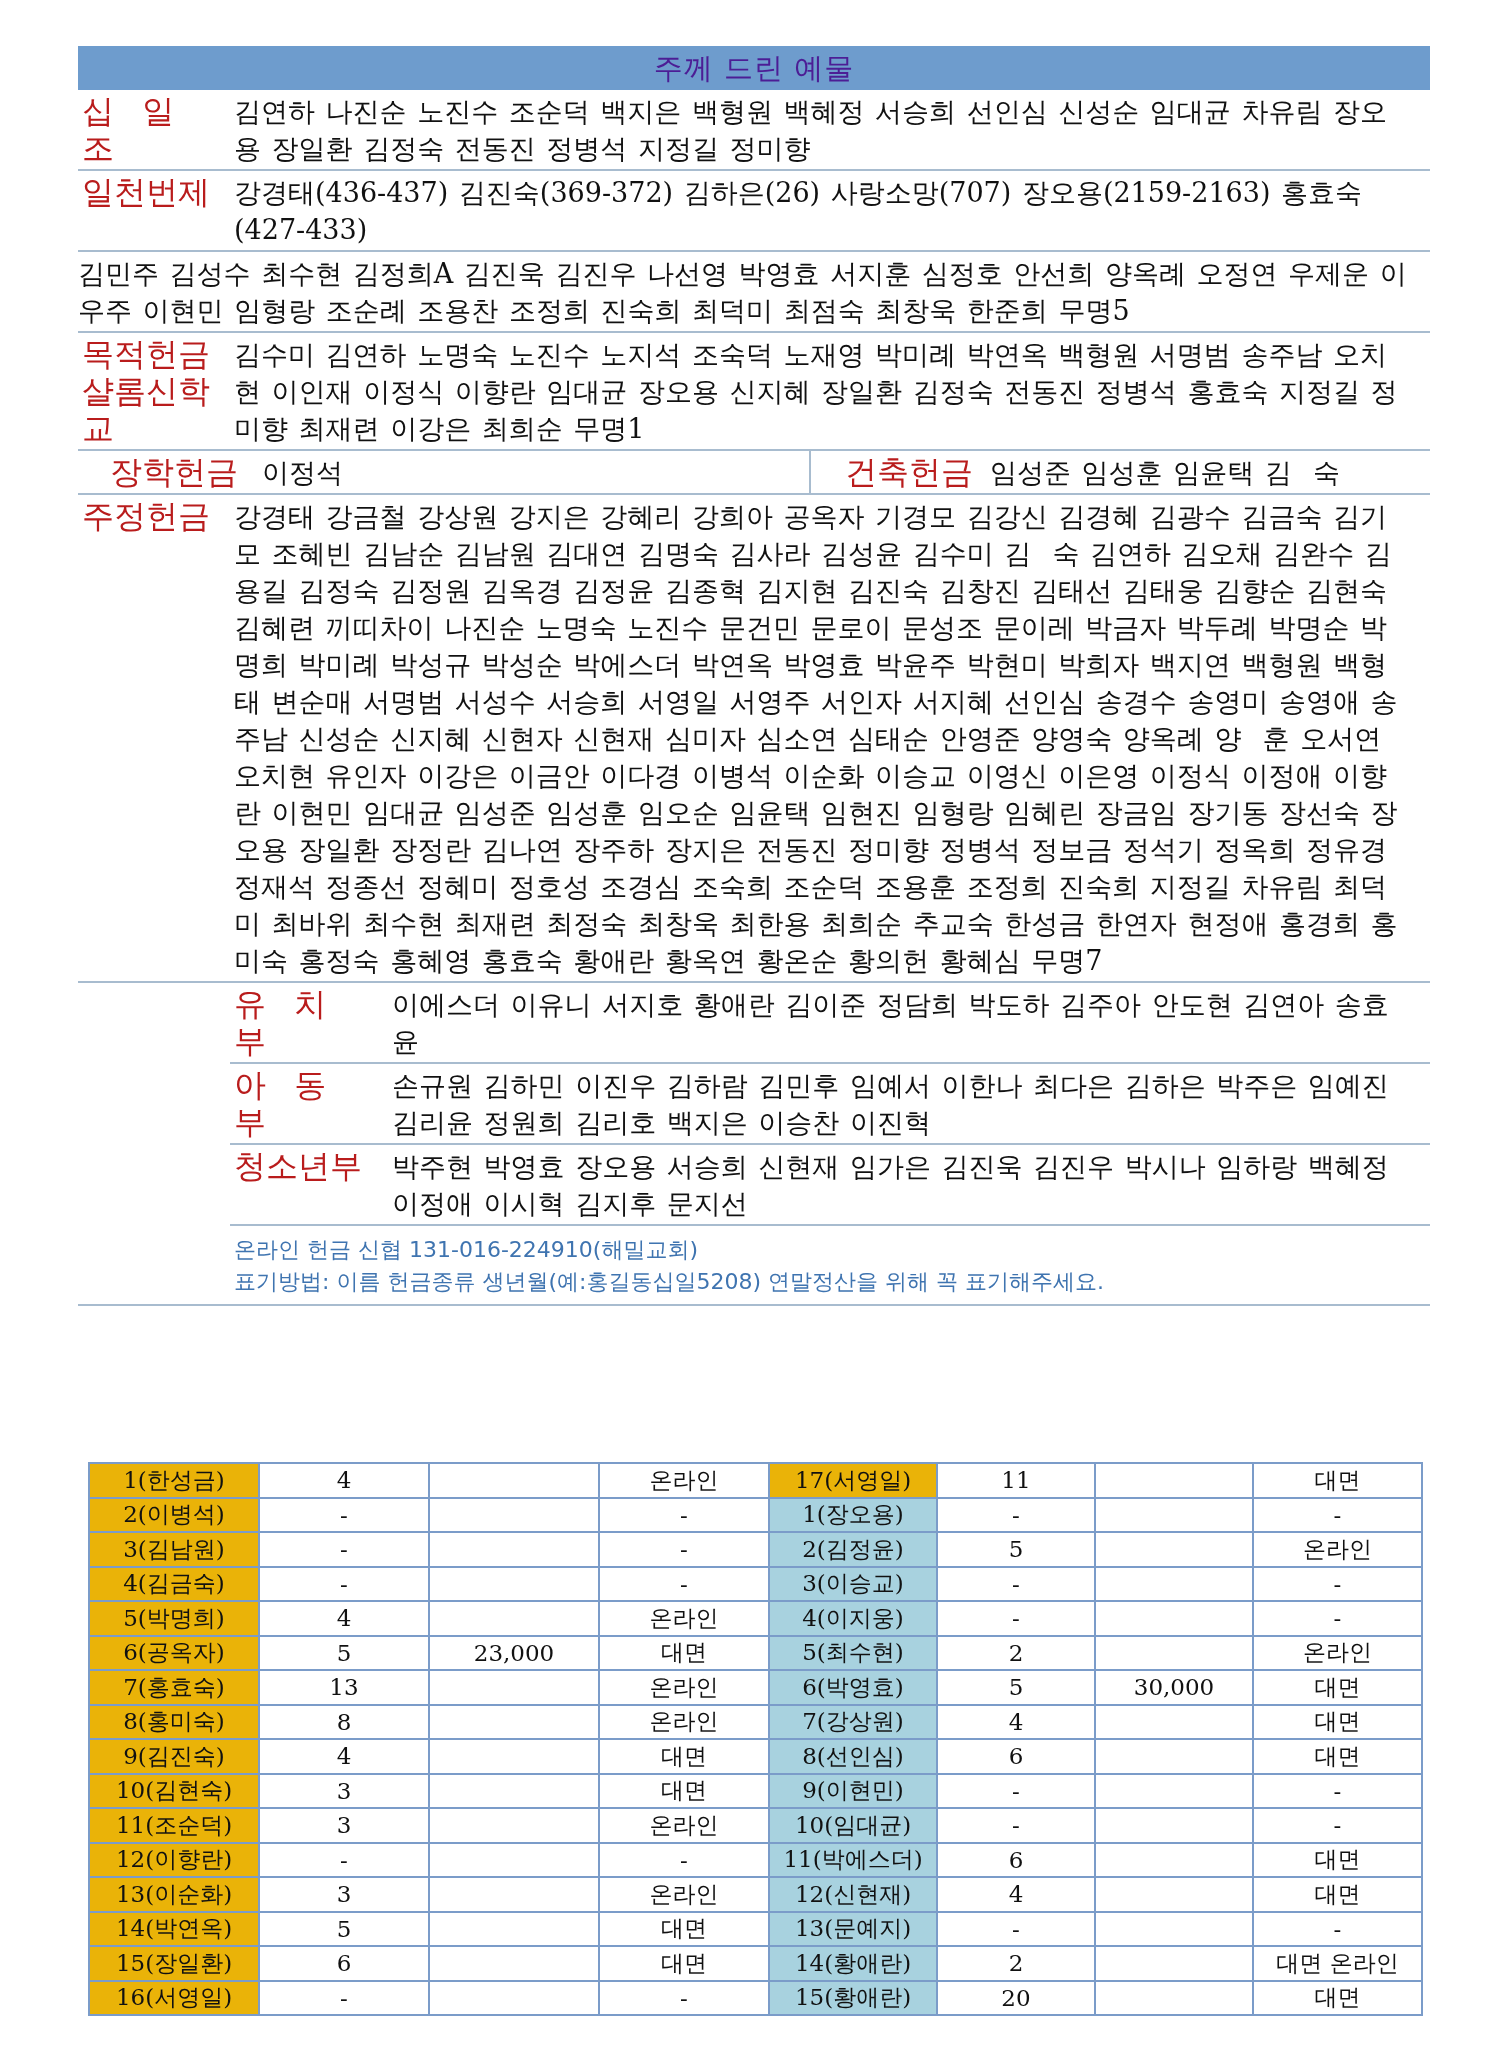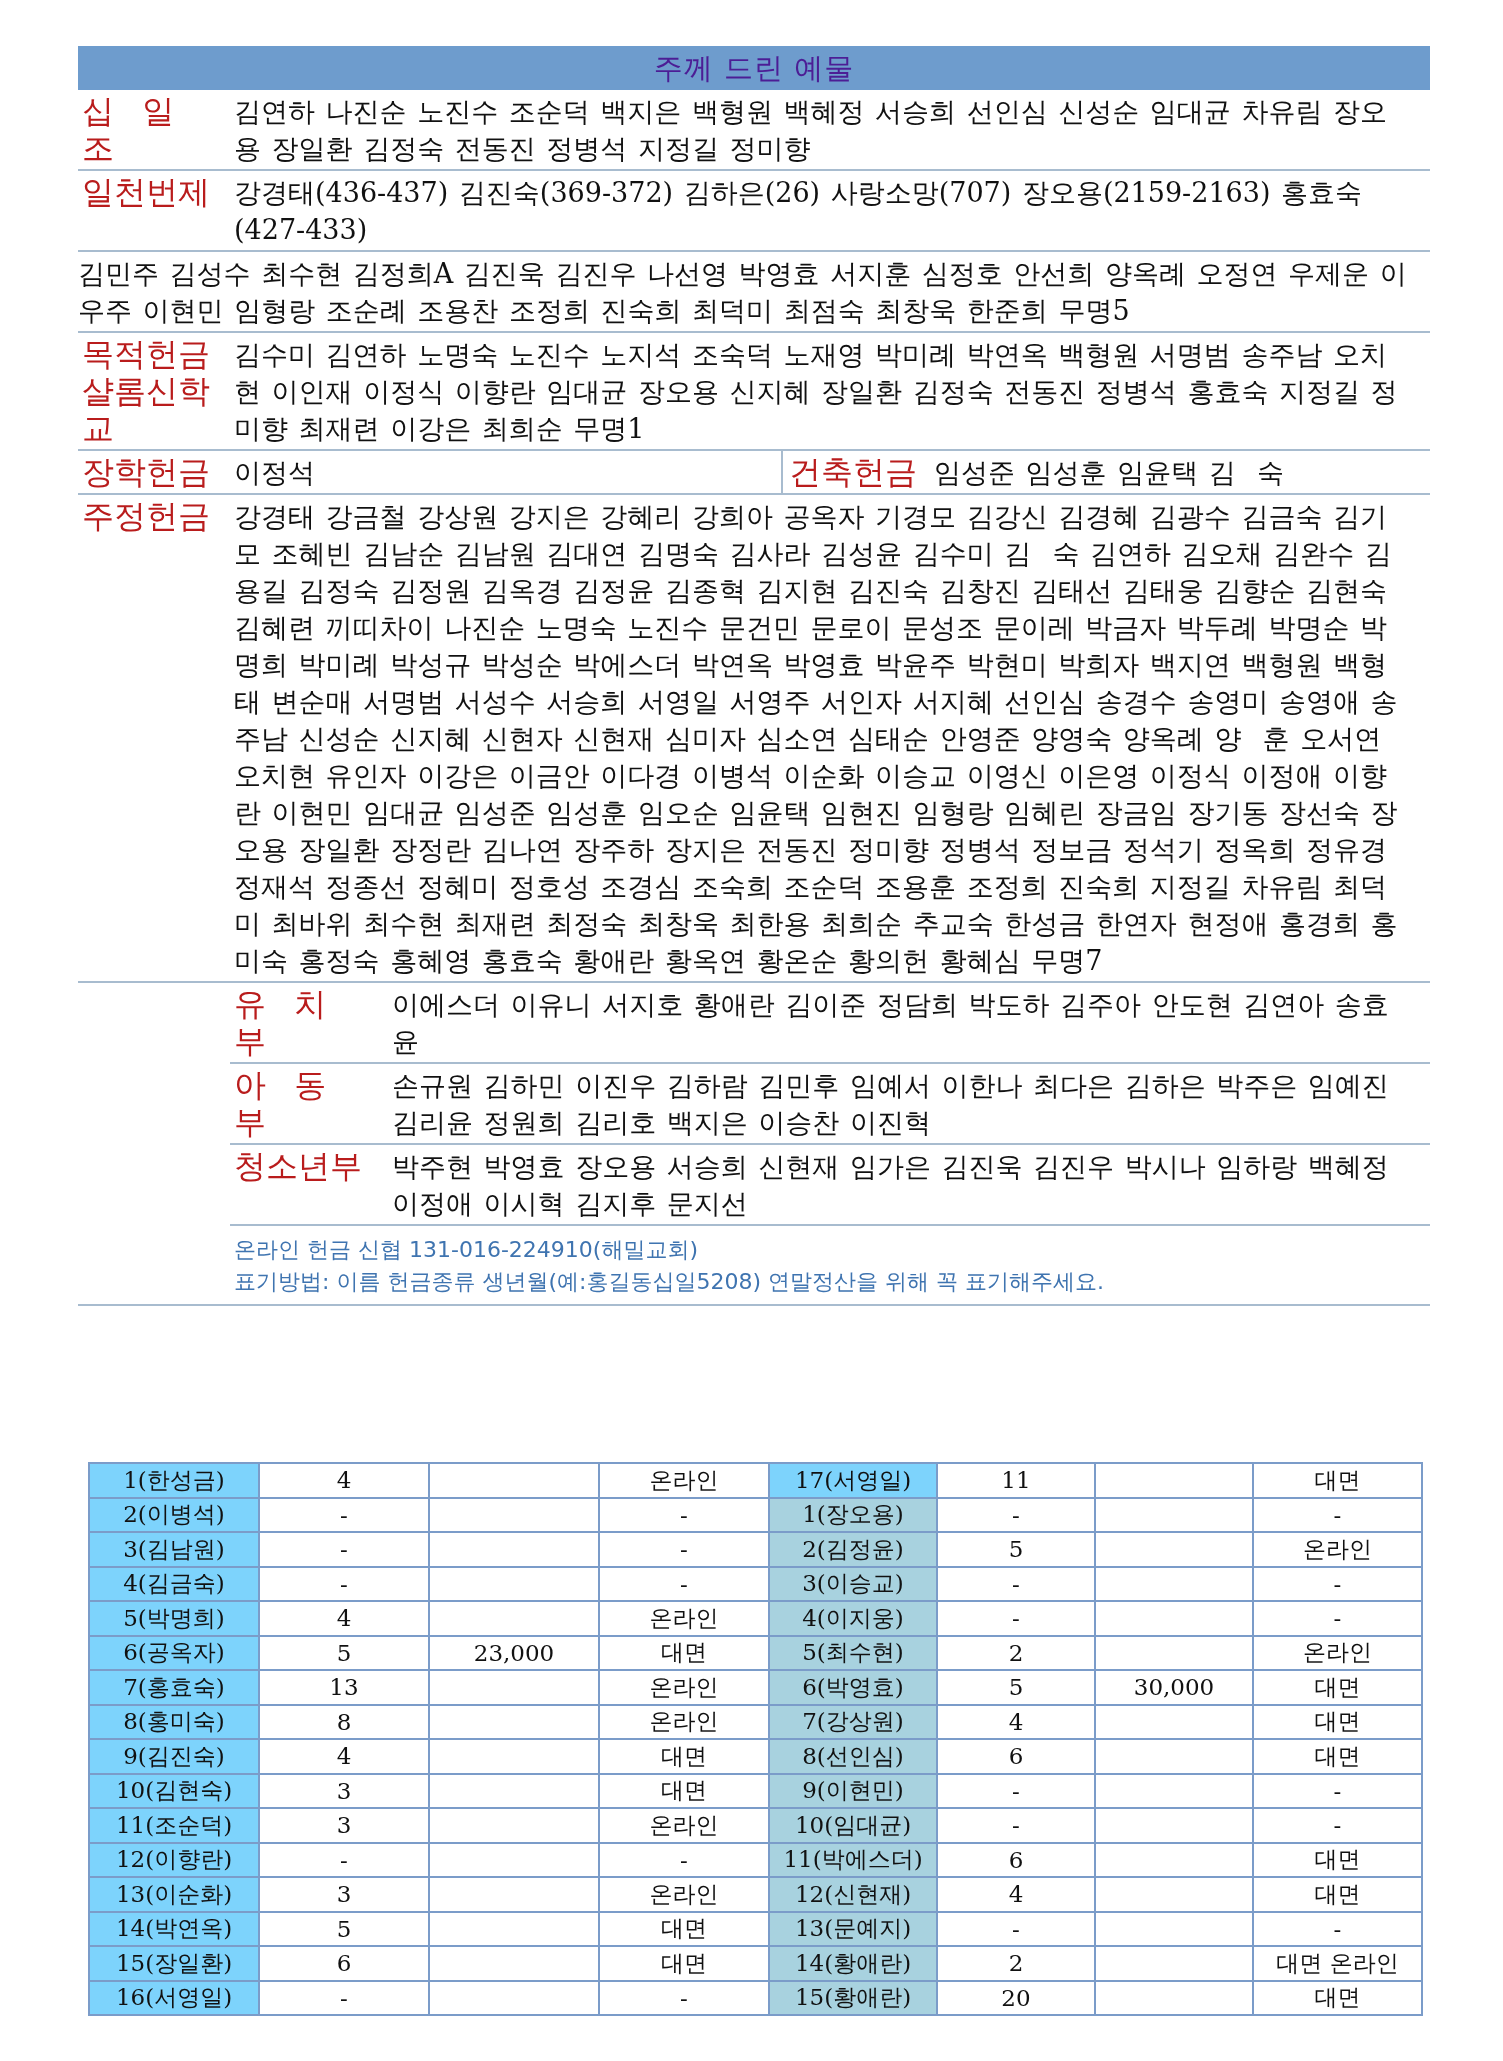--- a/index.html
+++ b/index.html
@@ -8,32 +8,32 @@
   .page { position:absolute; left:78px; top:46px; width:1352px; }
   .title-bar { height:44px; background:#6e9ccd; color:#4c1d95; text-align:center;
                font-family:"DejaVu Sans", "Liberation Sans", sans-serif;
                font-size:29px; line-height:44px; letter-spacing:1px; }
   .sec { display:flex; border-bottom:2px solid #a8bccf; padding:3px 0 2px 0; }
   .sec .label { width:152px; flex:0 0 152px; color:#b91c1c; padding-left:4px;
                 font-family:"DejaVu Sans", "Liberation Sans", sans-serif; font-size:32px; line-height:37px; }
   .sec .label.spaced { letter-spacing:9px; }
   .sec .body { flex:1; font-size:27px; line-height:37px; white-space:normal; word-spacing:2px; padding-right:20px; }
   .split { display:flex; border-bottom:2px solid #a8bccf; }
-  .split .half { display:flex; padding:3px 0 2px 0; }
+  .split .half { display:flex; padding:3px 0 2px 0;margin-left:28px; }
   .split .half.left { width:703px; border-right:2px solid #a8bccf; }
   .split .half.right { flex:1; }
   .split .half.right .label { width:145px; flex:0 0 145px; padding-left:6px; }
   .sub { margin-left:152px; }
   .sub .sec .label { width:158px; flex:0 0 158px; padding-left:4px; }
   .notice { margin-left:156px; padding:8px 0 6px 0; color:#3f74b0;
             font-family:"DejaVu Sans", "Liberation Sans", sans-serif; font-size:22px; line-height:32px; }
   .notice-wrap { border-bottom:2px solid #a8bccf; }
   table.att { position:absolute; left:88px; top:1462px; border-collapse:collapse; table-layout:fixed; }
   table.att td { border:2px solid #7b9cc9; height:32.5px; text-align:center; font-size:23px; padding:0; }
-  td.g { background:#7dd3fc; }
+  td.g { background:#eab308; }
   td.b { background:#a8d2df; }
 </style>
 </head>
 <body>
 
 <div class="page">
   <div class="title-bar">주께 드린 예물</div>
 
   <div class="sec">
     <div class="label spaced">십 일 조</div>

